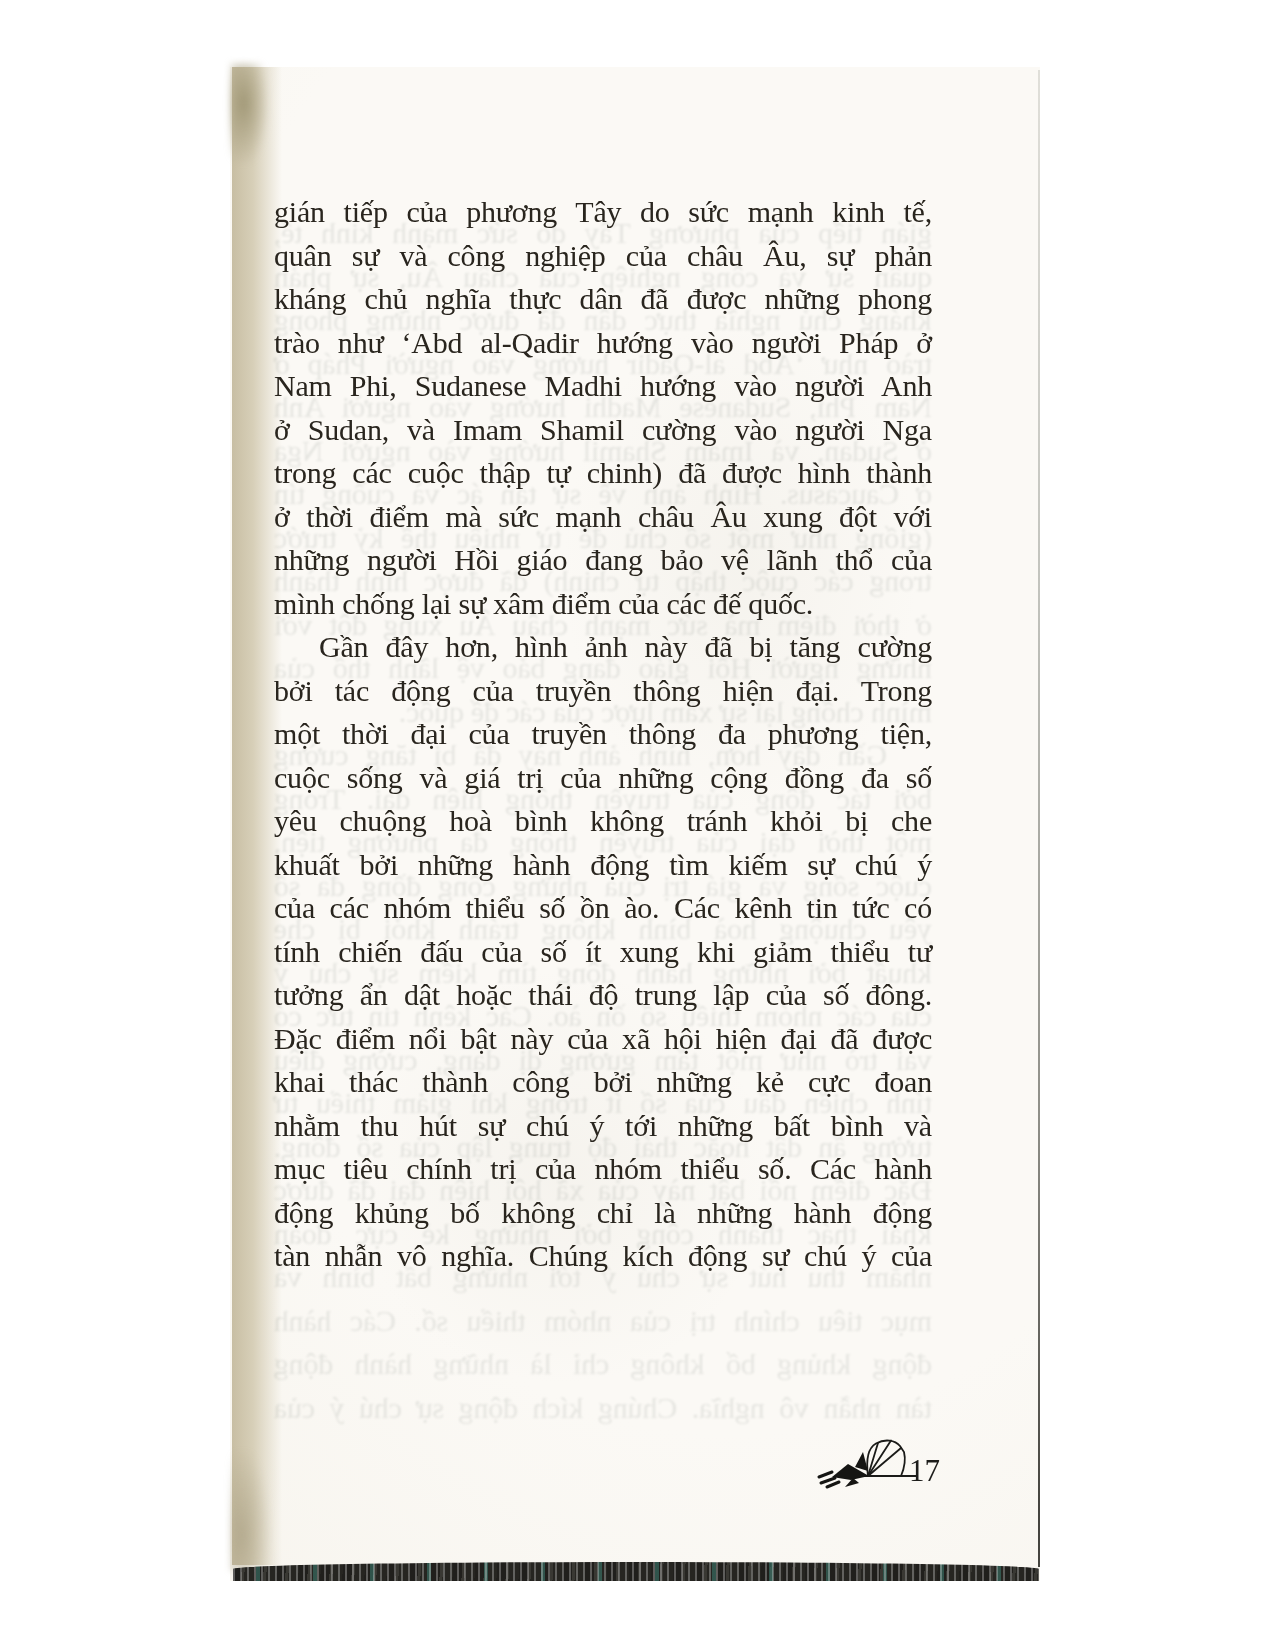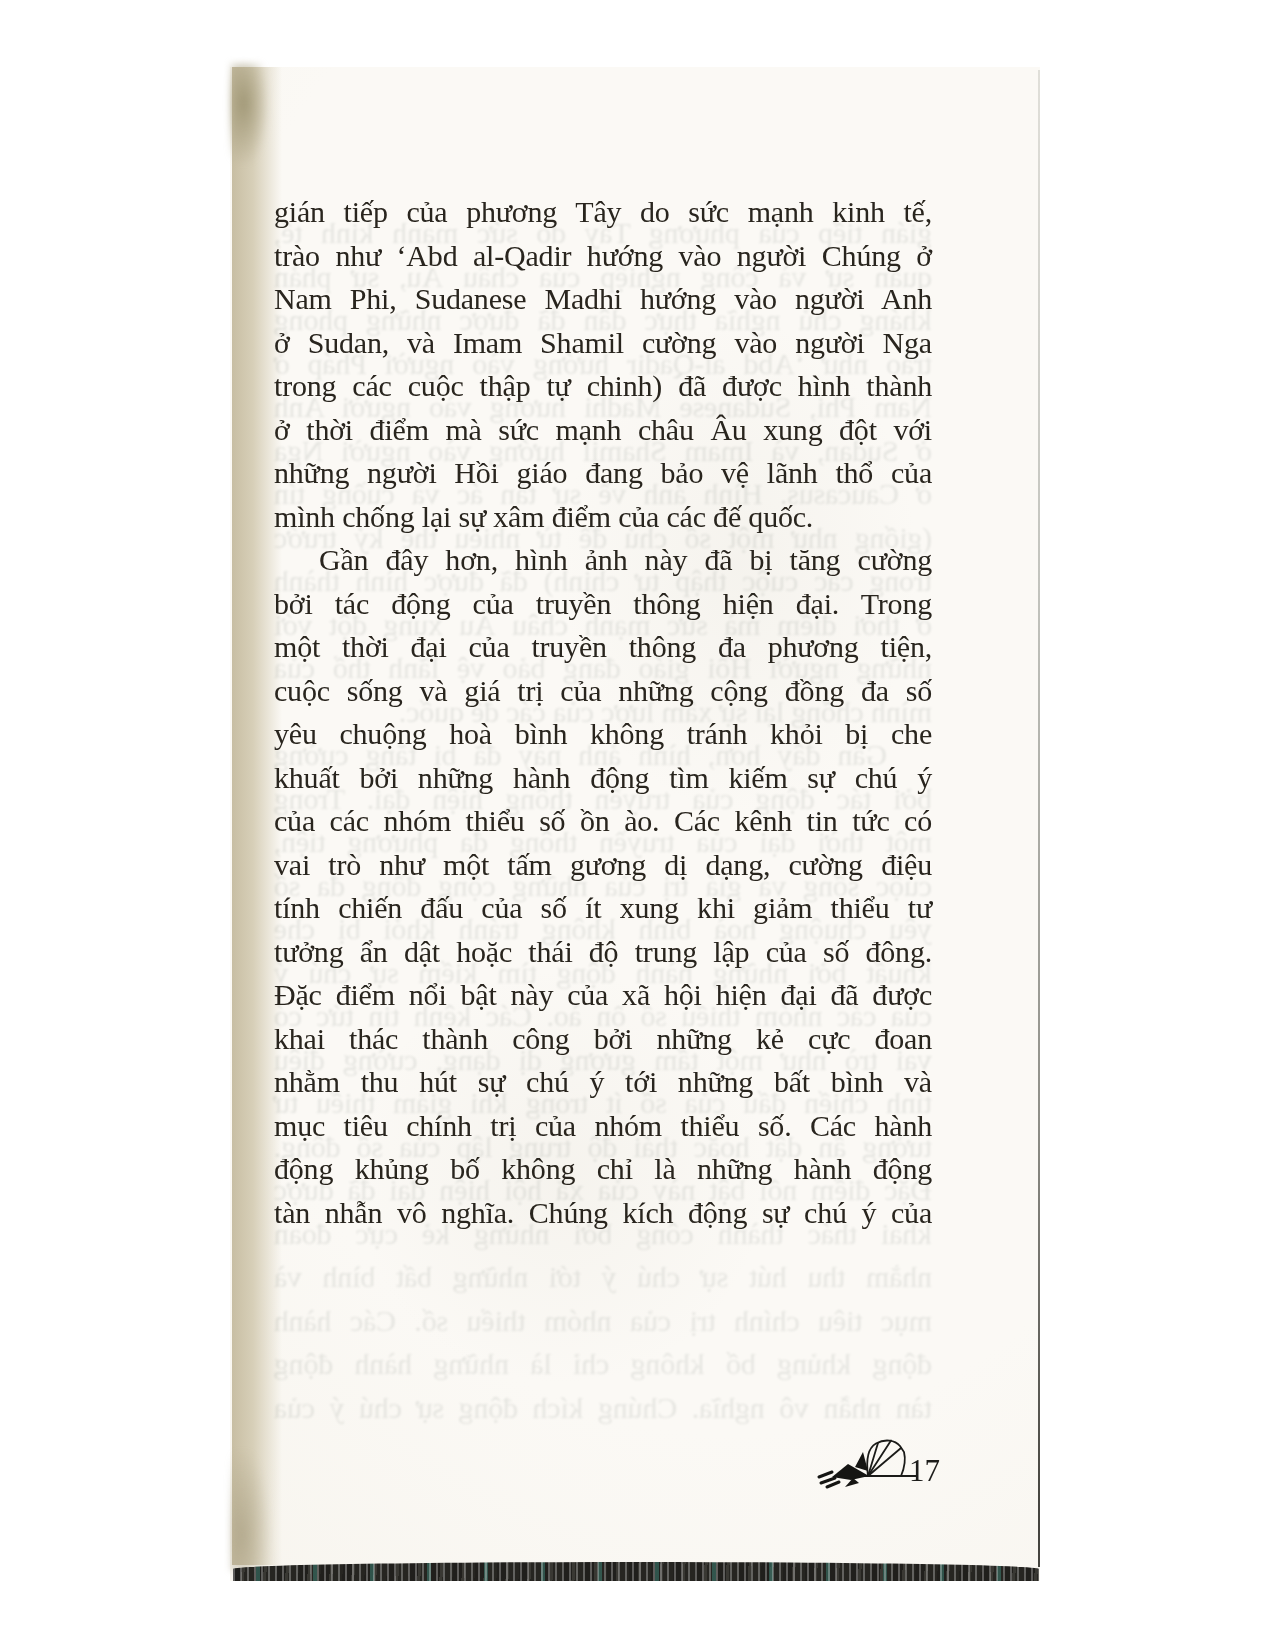--- a/index.html
+++ b/index.html
@@ -125,35 +125,36 @@
       <div class="line just">Đặc điểm nổi bật này của xã hội hiện đại đã được</div>
       <div class="line just">khai thác thành công bởi những kẻ cực đoan</div>
       <div class="line just">nhằm thu hút sự chú ý tới những bất bình và</div>
       <div class="line just">mục tiêu chính trị của nhóm thiểu số. Các hành</div>
       <div class="line just">động khủng bố không chỉ là những hành động</div>
       <div class="line just">tàn nhẫn vô nghĩa. Chúng kích động sự chú ý của</div>
     </div>
 
   <div class="textblock">
       <div class="line just">gián tiếp của phương Tây do sức mạnh kinh tế,</div>
-      <div class="line just">trào như ‘Abd al-Qadir hướng vào người Chúng ở</div>
+      <div class="line just">quân sự và công nghiệp của châu Âu, sự phản</div>
+      <div class="line just">kháng chủ nghĩa thực dân đã được những phong</div>
+      <div class="line just">trào như ‘Abd al-Qadir hướng vào người Pháp ở</div>
       <div class="line just">Nam Phi, Sudanese Madhi hướng vào người Anh</div>
       <div class="line just">ở Sudan, và Imam Shamil cường vào người Nga</div>
       <div class="line just">trong các cuộc thập tự chinh) đã được hình thành</div>
       <div class="line just">ở thời điểm mà sức mạnh châu Âu xung đột với</div>
       <div class="line just">những người Hồi giáo đang bảo vệ lãnh thổ của</div>
       <div class="line">mình chống lại sự xâm điểm của các đế quốc.</div>
       <div class="line just ind">Gần đây hơn, hình ảnh này đã bị tăng cường</div>
       <div class="line just">bởi tác động của truyền thông hiện đại. Trong</div>
       <div class="line just">một thời đại của truyền thông đa phương tiện,</div>
       <div class="line just">cuộc sống và giá trị của những cộng đồng đa số</div>
       <div class="line just">yêu chuộng hoà bình không tránh khỏi bị che</div>
       <div class="line just">khuất bởi những hành động tìm kiếm sự chú ý</div>
       <div class="line just">của các nhóm thiểu số ồn ào. Các kênh tin tức có</div>
-      <div class="line just">vai trò như một tấm gương dị dạng, cường điệu</div>
       <div class="line just">tính chiến đấu của số ít xung khi giảm thiểu tư</div>
       <div class="line just">tưởng ẩn dật hoặc thái độ trung lập của số đông.</div>
       <div class="line just">Đặc điểm nổi bật này của xã hội hiện đại đã được</div>
       <div class="line just">khai thác thành công bởi những kẻ cực đoan</div>
       <div class="line just">nhằm thu hút sự chú ý tới những bất bình và</div>
       <div class="line just">mục tiêu chính trị của nhóm thiểu số. Các hành</div>
       <div class="line just">động khủng bố không chỉ là những hành động</div>
       <div class="line just">tàn nhẫn vô nghĩa. Chúng kích động sự chú ý của</div>
     </div>
 

